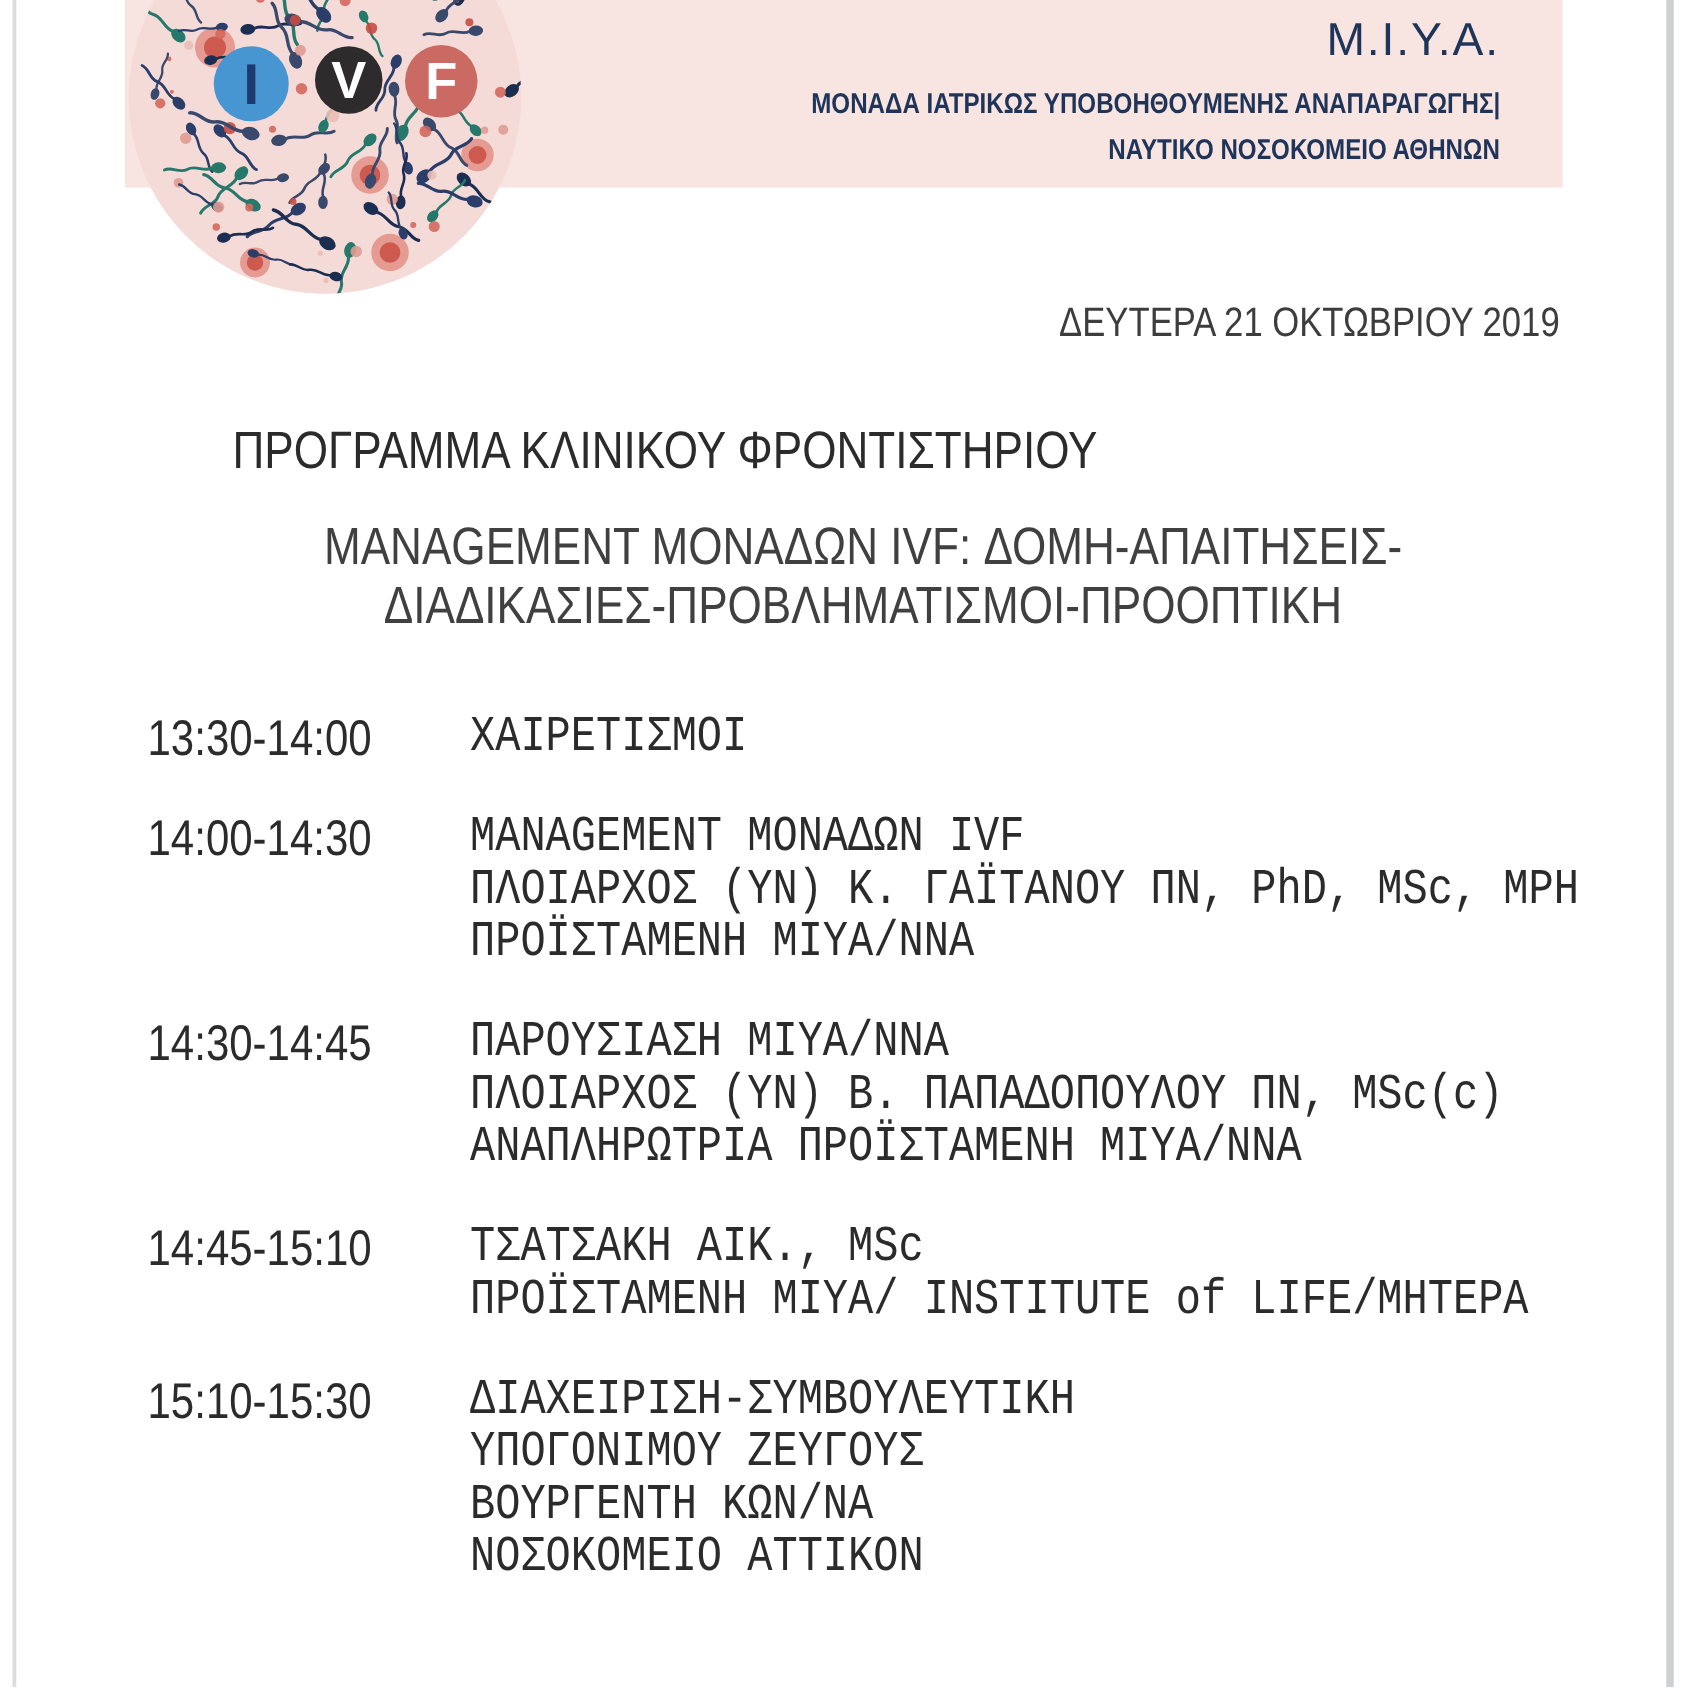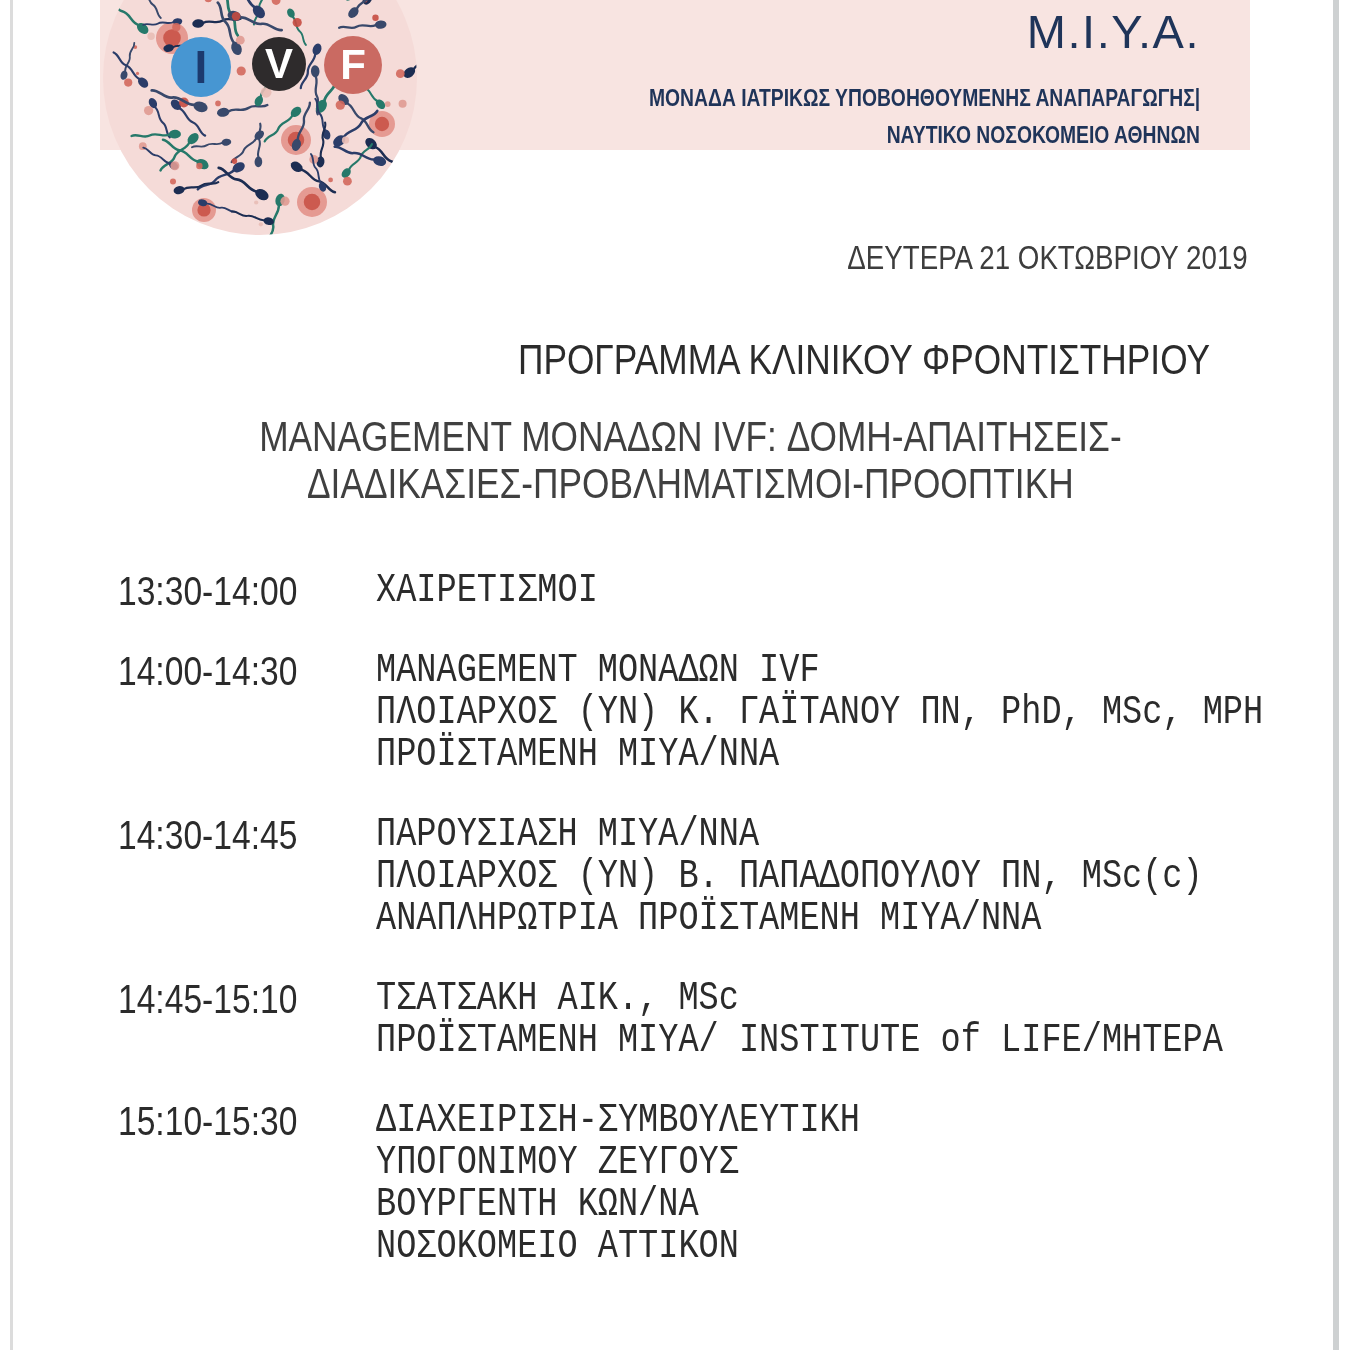--- a/index.html
+++ b/index.html
@@ -23,28 +23,28 @@
   .lc-v{left:152px;top:119px;width:54px;height:54px;background:#2e2b2c;color:#ffffff;font-size:42px;}
   .lc-f{left:224px;top:118px;width:58px;height:58px;background:#ca6a62;color:#ffffff;font-size:42px;}
 
   
   .cx{display:inline-block;white-space:nowrap;transform:scaleX(0.84);transform-origin:0 50%;}
   .cxr{transform-origin:100% 50%;}
   .cxc{transform-origin:50% 50%;}
 
   
   .org{position:absolute;top:8px;right:150px;text-align:right;color:#1f3459;}
-  .org-acronym{font-size:47px;line-height:48px;letter-spacing:1.5px;}
-  .org-lines{margin-top:24px;font-size:23px;font-weight:bold;line-height:37px;}
+  .org-acronym{font-size:37px;line-height:48px;letter-spacing:1.5px;}
+  .org-lines{margin-top:8px;font-size:23px;font-weight:bold;line-height:37px;}
 
   
   .date{position:absolute;top:240px;right:102px;font-size:33px;color:#3d3d3d;line-height:36px;text-align:left;}
 
   
-  .ptitle{position:absolute;left:136px;top:338px;width:1140px;text-align:right;
+  .ptitle{position:absolute;left:120px;top:338px;width:1140px;text-align:left;
           font-size:42px;line-height:44px;color:#2b2b2b;}
   .psub{position:absolute;left:120px;top:413px;width:1140px;text-align:center;
         font-size:42px;line-height:47px;color:#404040;}
 
   
   .sched{position:absolute;left:106px;top:570px;width:1160px;font-size:40px;color:#2b2b2b;}
   .srow{display:flex;margin-bottom:38px;margin-left:12px;}
   .stime{width:258px;flex:none;line-height:42px;}
   .sdesc{flex:1;}
   .sline{line-height:42px;font-family:Liberation Mono, monospace;}

